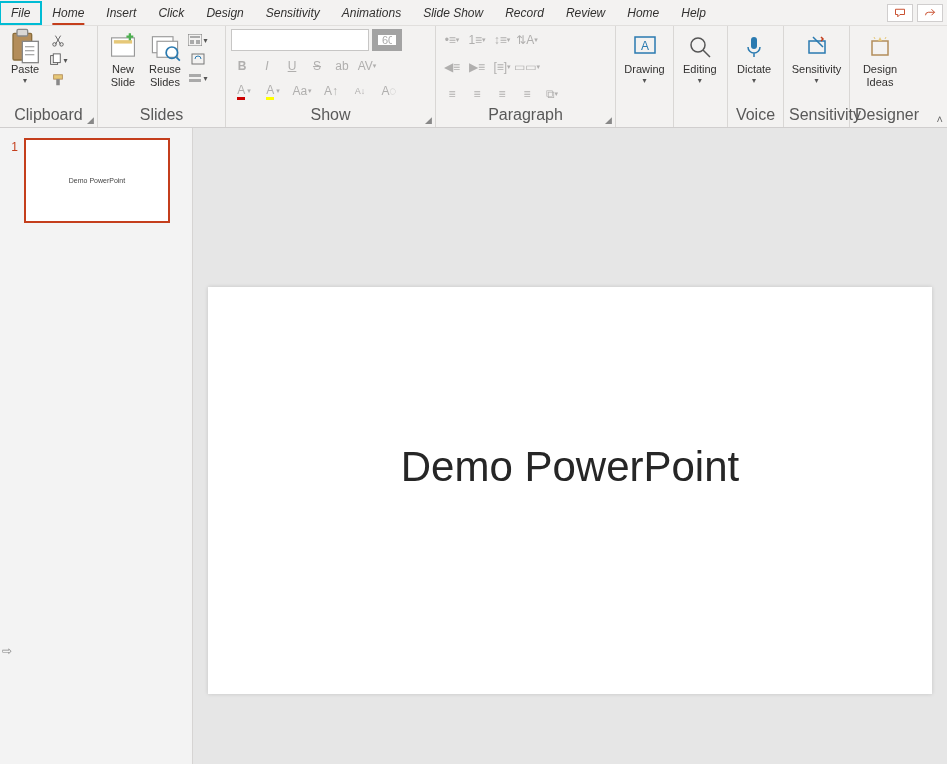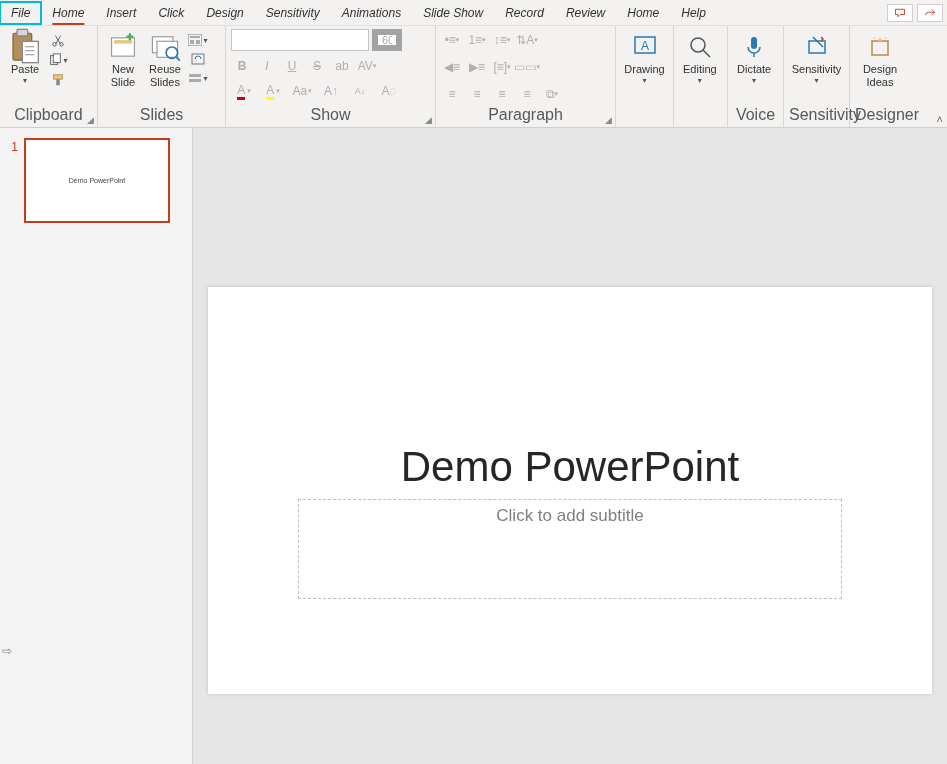--- a/index.html
+++ b/index.html
@@ -520,18 +520,15 @@
       </div>
     </div>
     <div class="thumb-indicator">⇨</div>
   </div>
 
   <div class="slide-area">
     <div class="slide">
       <div class="title-ph">
         <span>Demo PowerPoint</span>
       </div>
-      <div class="subtitle-ph">
-        <span>Click to add subtitle</span>
-      </div>
     </div>
   </div>
 </div>
 
 </body></html>

